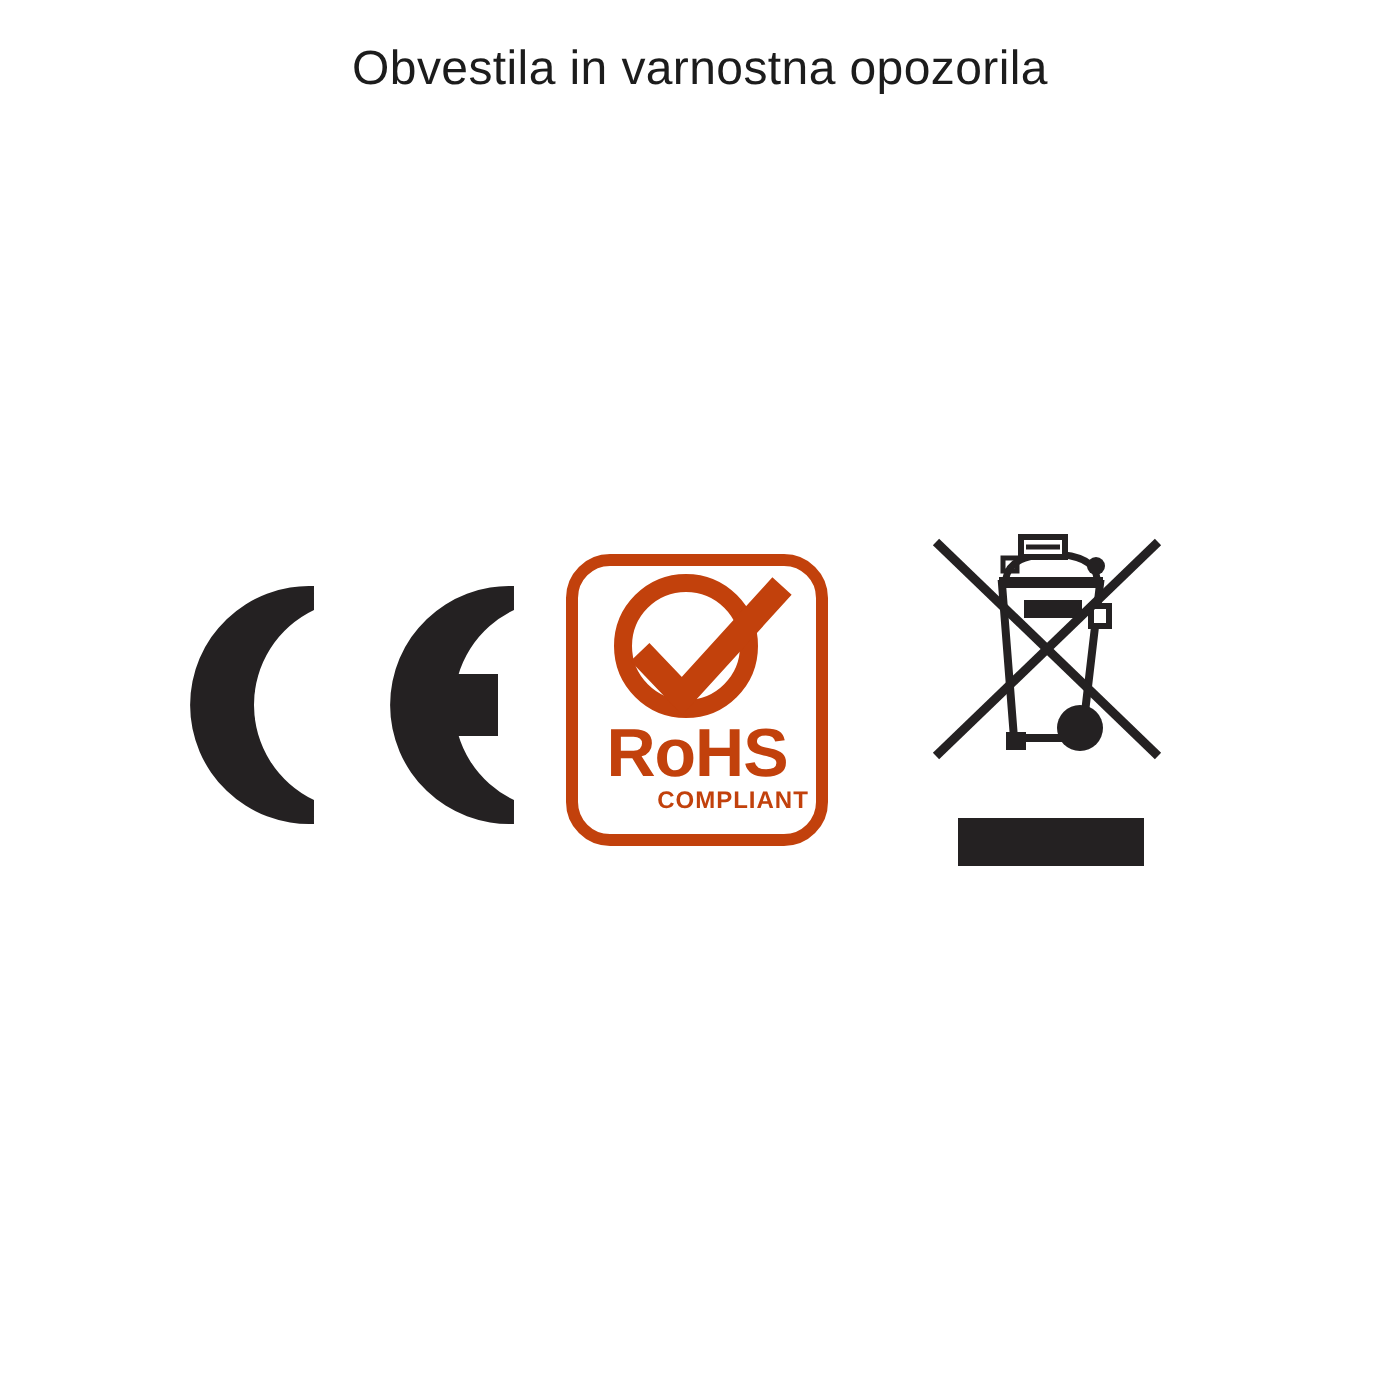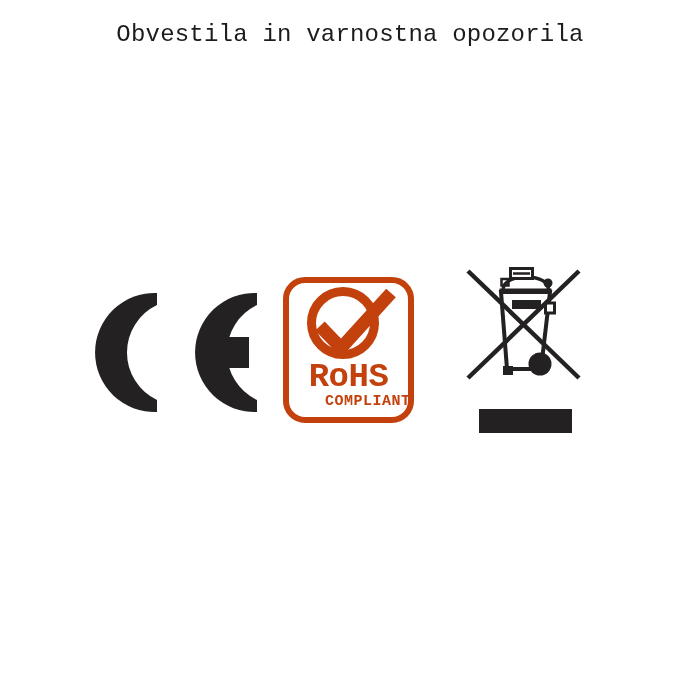--- a/index.html
+++ b/index.html
@@ -1,21 +1,21 @@
 <!DOCTYPE html>
 <html><head>
 <meta charset="utf-8">
 <style>
   html, body { margin: 0; padding: 0; background: #ffffff; }
   .page {
     position: relative;
     width: 700px;
     height: 700px;
     background: #ffffff;
-    font-family: Liberation Mono, monospace;
+    font-family: Liberation Sans, sans-serif;
     overflow: hidden;
     --ink: #242122;
   }
   .title {
     position: absolute;
     top: 21px;
     left: 0;
     width: 100%;
     margin: 0;
     text-align: center;
@@ -62,21 +62,21 @@
     font-weight: bold;
     letter-spacing: -0.5px;
     line-height: 1;
   }
   .rohs-line2 {
     position: absolute;
     top: 111px;
     left: 0;
     right: 0;
     text-align: center;
-    font-size: 15px;
+    font-size: 12px;
     font-weight: bold;
     letter-spacing: 0.5px;
     line-height: 1;
     padding-left: 36px;
   }
   .weee-mark {
     position: absolute;
     left: 460px;
     top: 258px;
     width: 132px;

